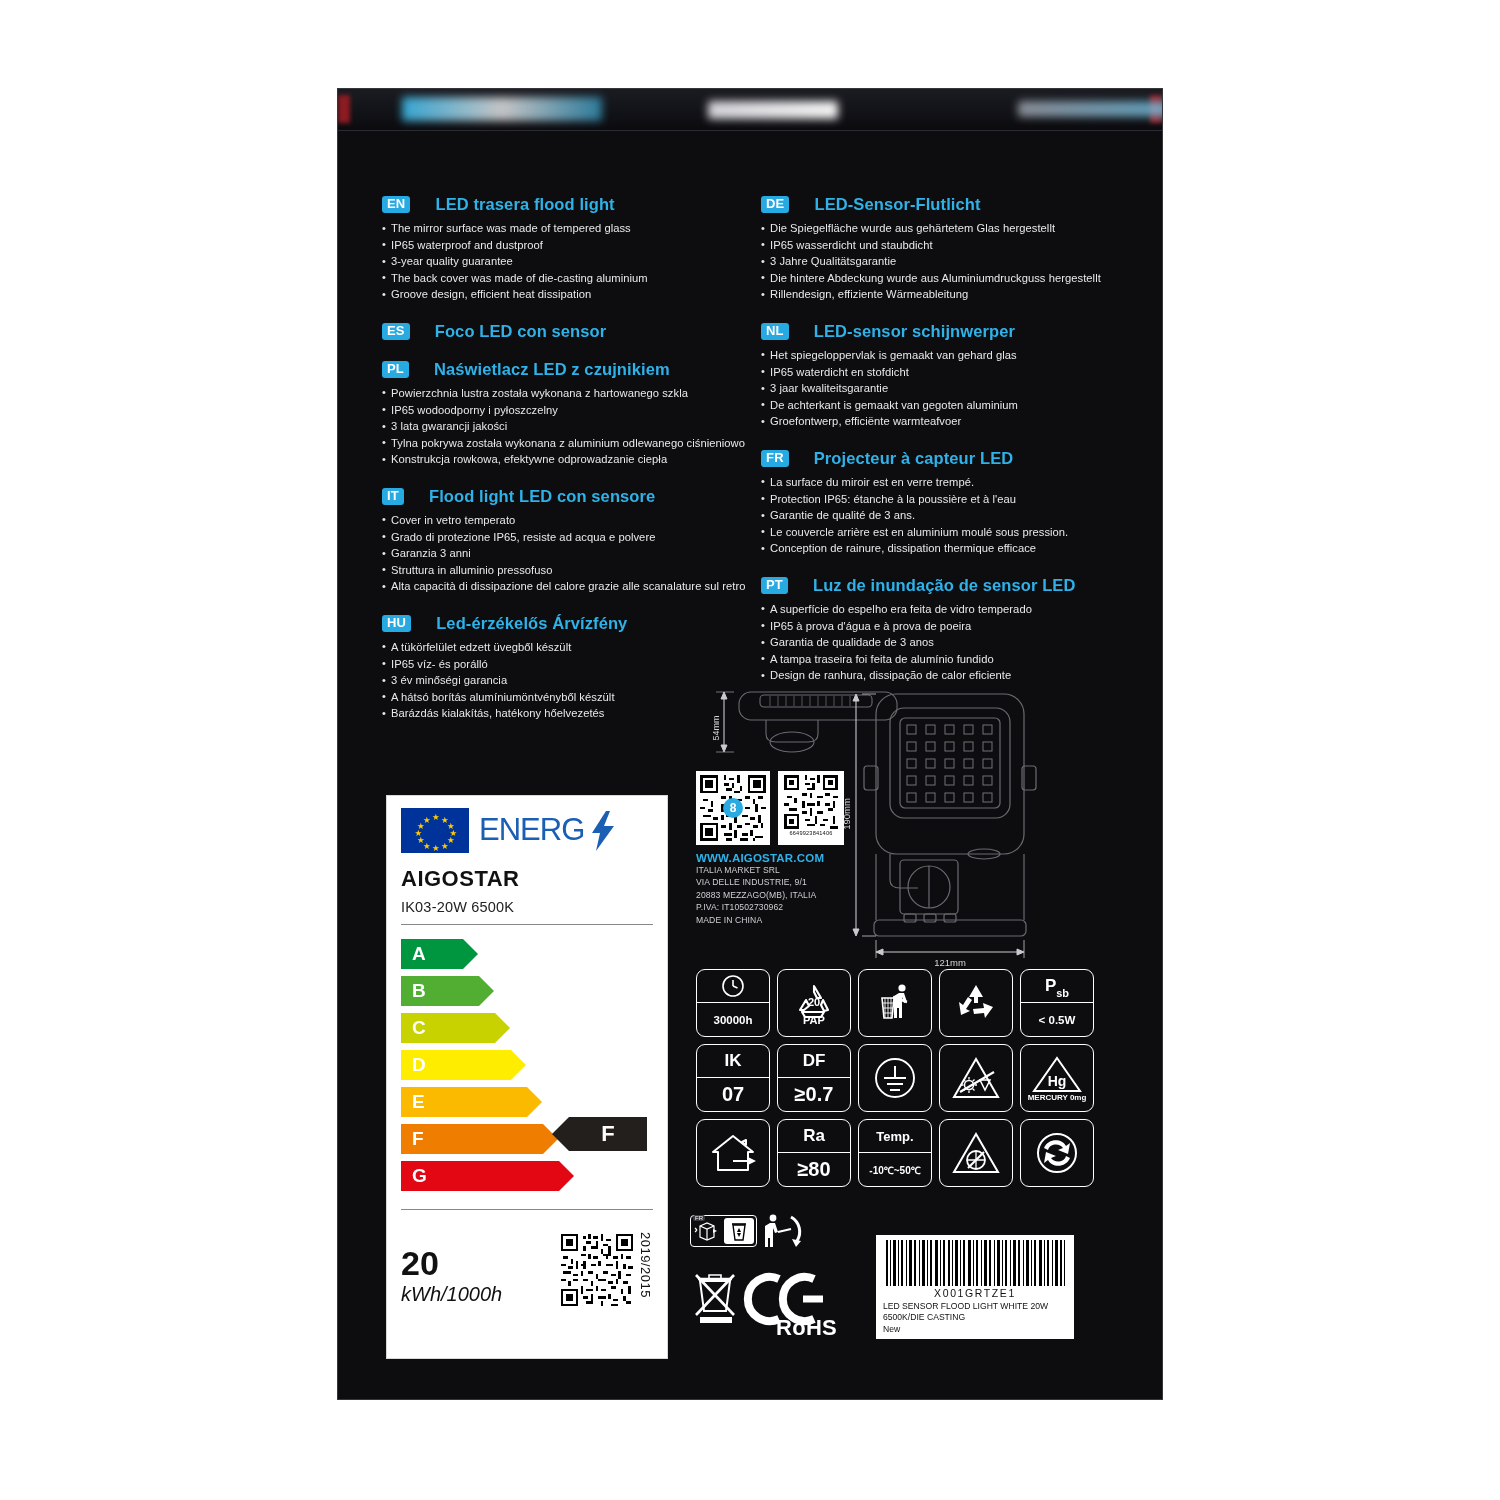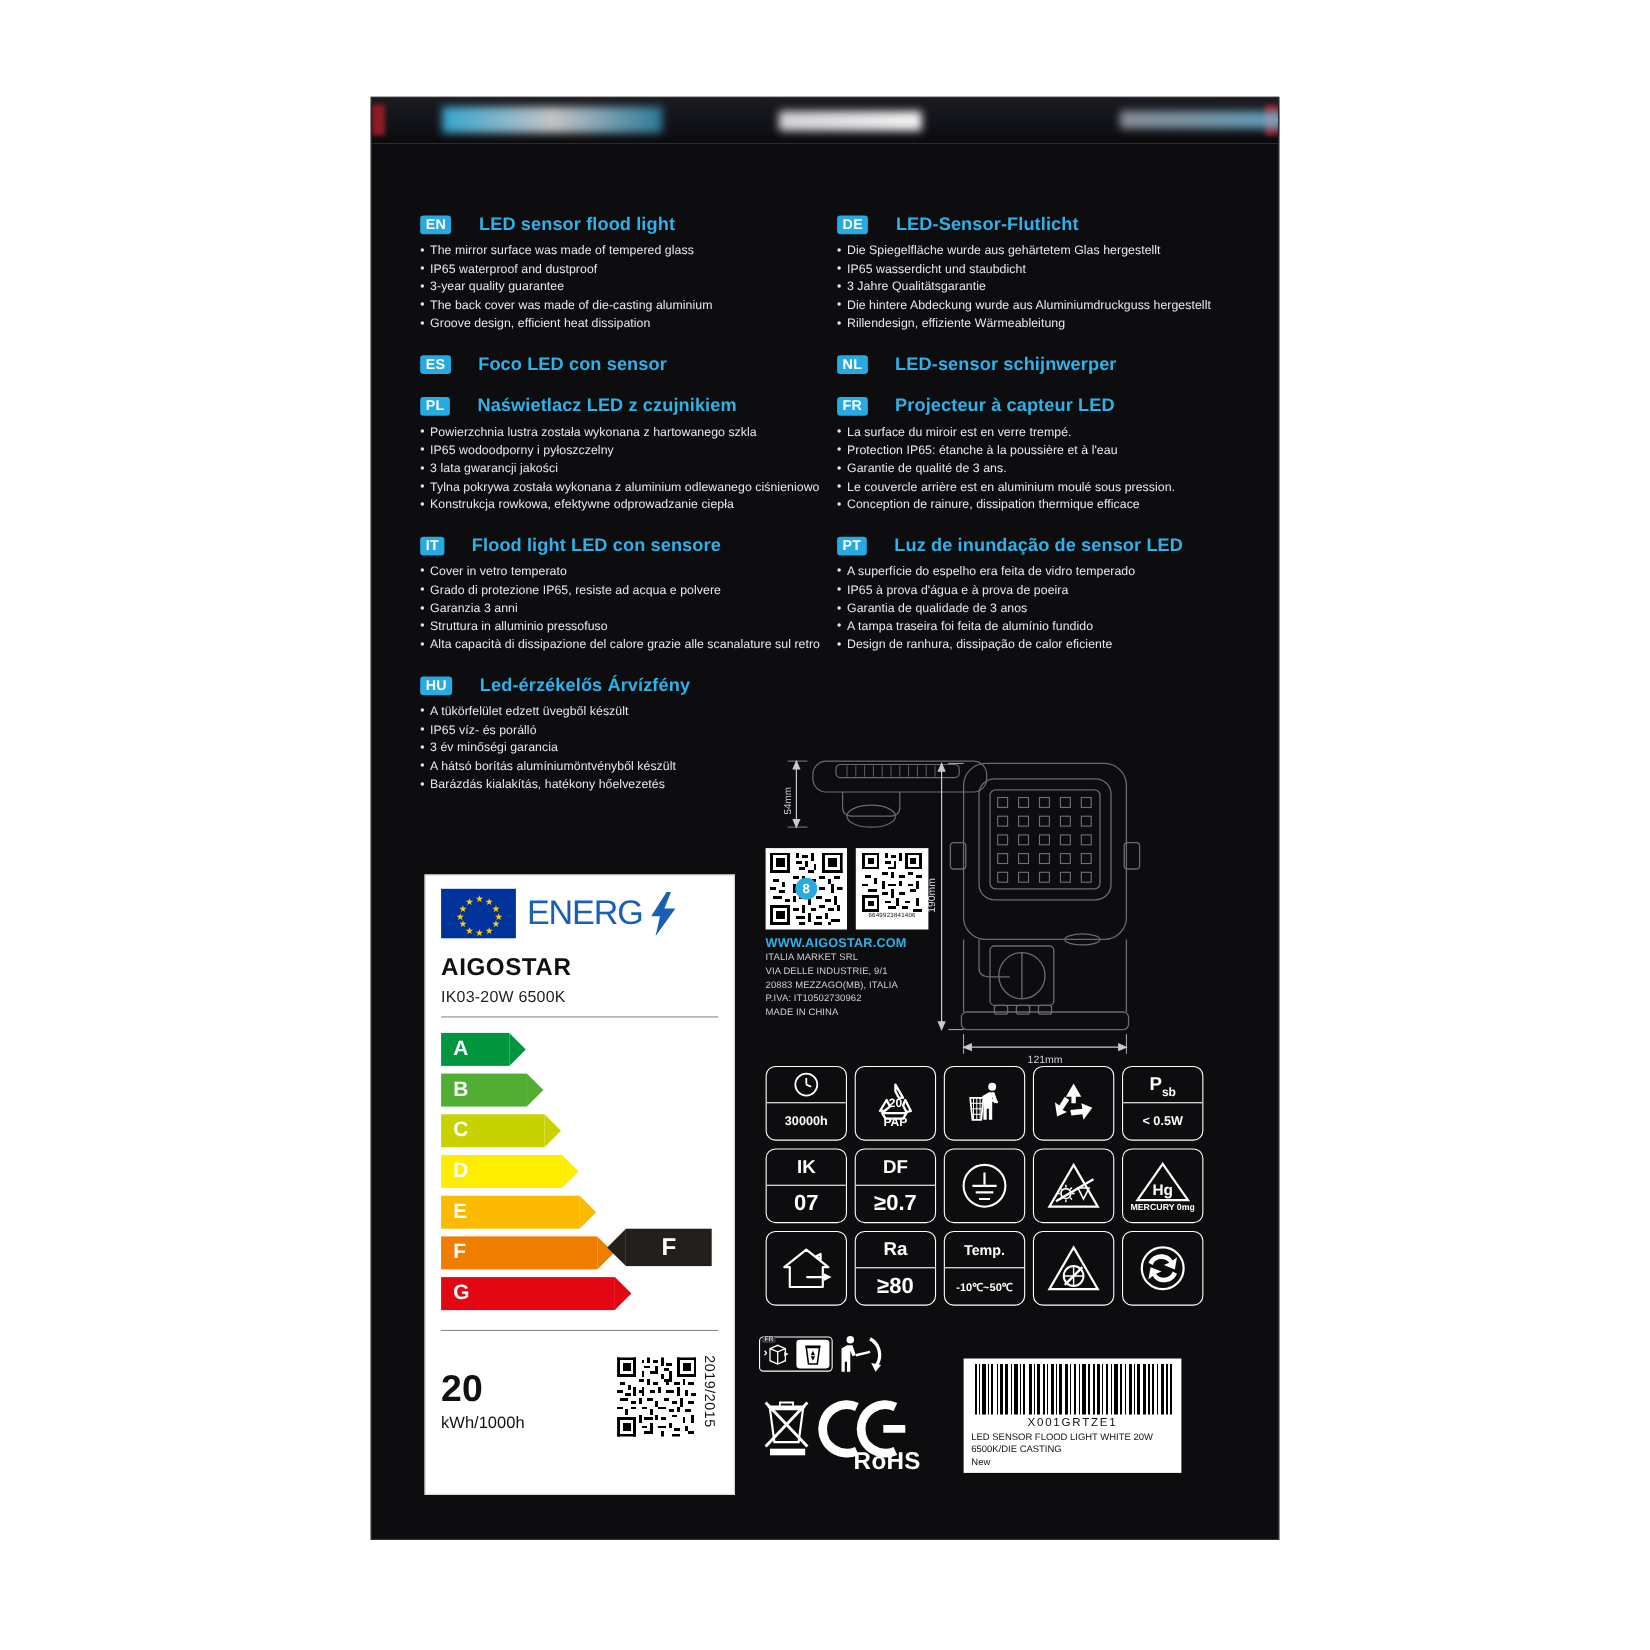--- a/index.html
+++ b/index.html
@@ -113,21 +113,21 @@
     color: #fff; font-weight: bold; font-size: 22px;
   }
   #arrow-f::before {
     content: ""; position: absolute; left: -17px; top: 0;
     border-top: 17px solid transparent; border-bottom: 17px solid transparent;
     border-right: 17px solid #231f1d;
   }
   #rule-bot { border-top: 1.5px solid #888; margin-top: 6px; }
   #energy-foot { display: flex; align-items: flex-end; margin-top: 10px; height: 86px; }
   #kwh-num { font-size: 34px; font-weight: bold; color: #111; line-height: 34px; }
-  #kwh-unit { font-size: 15px; color: #111; line-height: 24px; margin-top: 2px; }
+  #kwh-unit { font-size: 20px; color: #111; line-height: 24px; margin-top: 2px; font-style: italic; }
   #qr-energy { width: 72px; height: 72px; margin-left: auto; }
   #reg-no {
     writing-mode: vertical-rl; font-size: 13px; color: #111;
     margin-left: 5px; letter-spacing: .5px; height: 74px;
   }
 
   
   #drawings { position: absolute; left: 366px; top: 595px; width: 440px; height: 285px; }
 
   
@@ -191,21 +191,21 @@
       <div class="lid-blurb b1"></div>
       <div class="lid-blurb b2"></div>
       <div class="lid-blurb b3"></div>
     </div>
 
     <div id="col-left" class="lang-col">
 
       <div class="lang-block">
         <div class="lang-head">
           <span class="lang-tag">EN</span>
-          <span class="lang-title">LED sensor flood light</span>
+          <span class="lang-title">LED trasera flood light</span>
         </div>
         <ul class="feat">
           <li>The mirror surface was made of tempered glass</li>
           <li>IP65 waterproof and dustproof</li>
           <li>3-year quality guarantee</li>
           <li>The back cover was made of die-casting aluminium</li>
           <li>Groove design, efficient heat dissipation</li>
         </ul>
       </div>
 
@@ -273,20 +273,27 @@
           <li>Die hintere Abdeckung wurde aus Aluminiumdruckguss hergestellt</li>
           <li>Rillendesign, effiziente Wärmeableitung</li>
         </ul>
       </div>
 
       <div class="lang-block">
         <div class="lang-head">
           <span class="lang-tag">NL</span>
           <span class="lang-title">LED-sensor schijnwerper</span>
         </div>
+        <ul class="feat">
+          <li>Het spiegeloppervlak is gemaakt van gehard glas</li>
+          <li>IP65 waterdicht en stofdicht</li>
+          <li>3 jaar kwaliteitsgarantie</li>
+          <li>De achterkant is gemaakt van gegoten aluminium</li>
+          <li>Groefontwerp, efficiënte warmteafvoer</li>
+        </ul>
       </div>
 
       <div class="lang-block">
         <div class="lang-head">
           <span class="lang-tag">FR</span>
           <span class="lang-title">Projecteur à capteur LED</span>
         </div>
         <ul class="feat">
           <li>La surface du miroir est en verre trempé.</li>
           <li>Protection IP65: étanche à la poussière et à l'eau</li>

